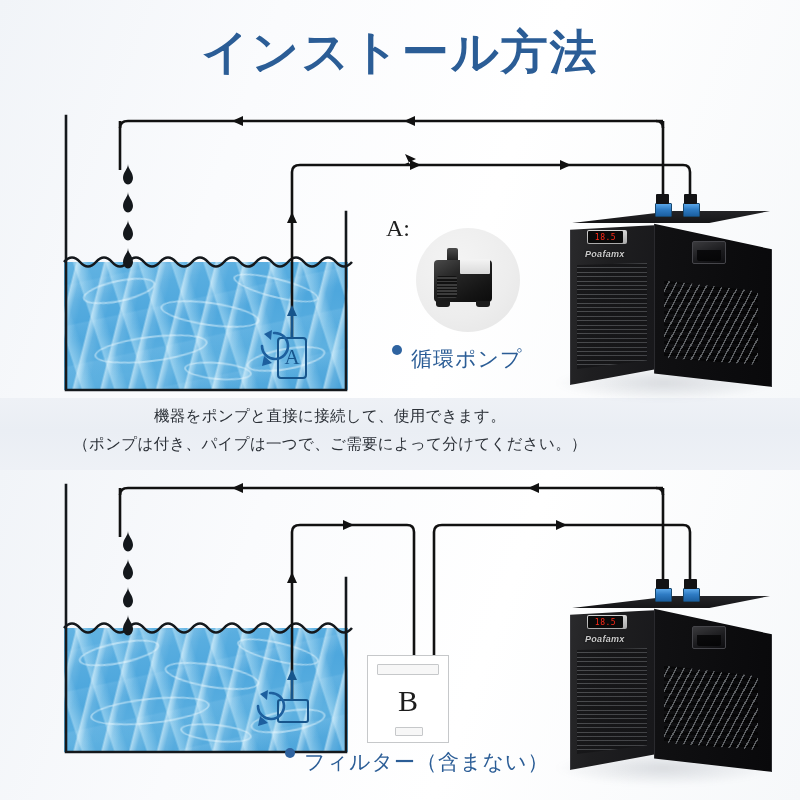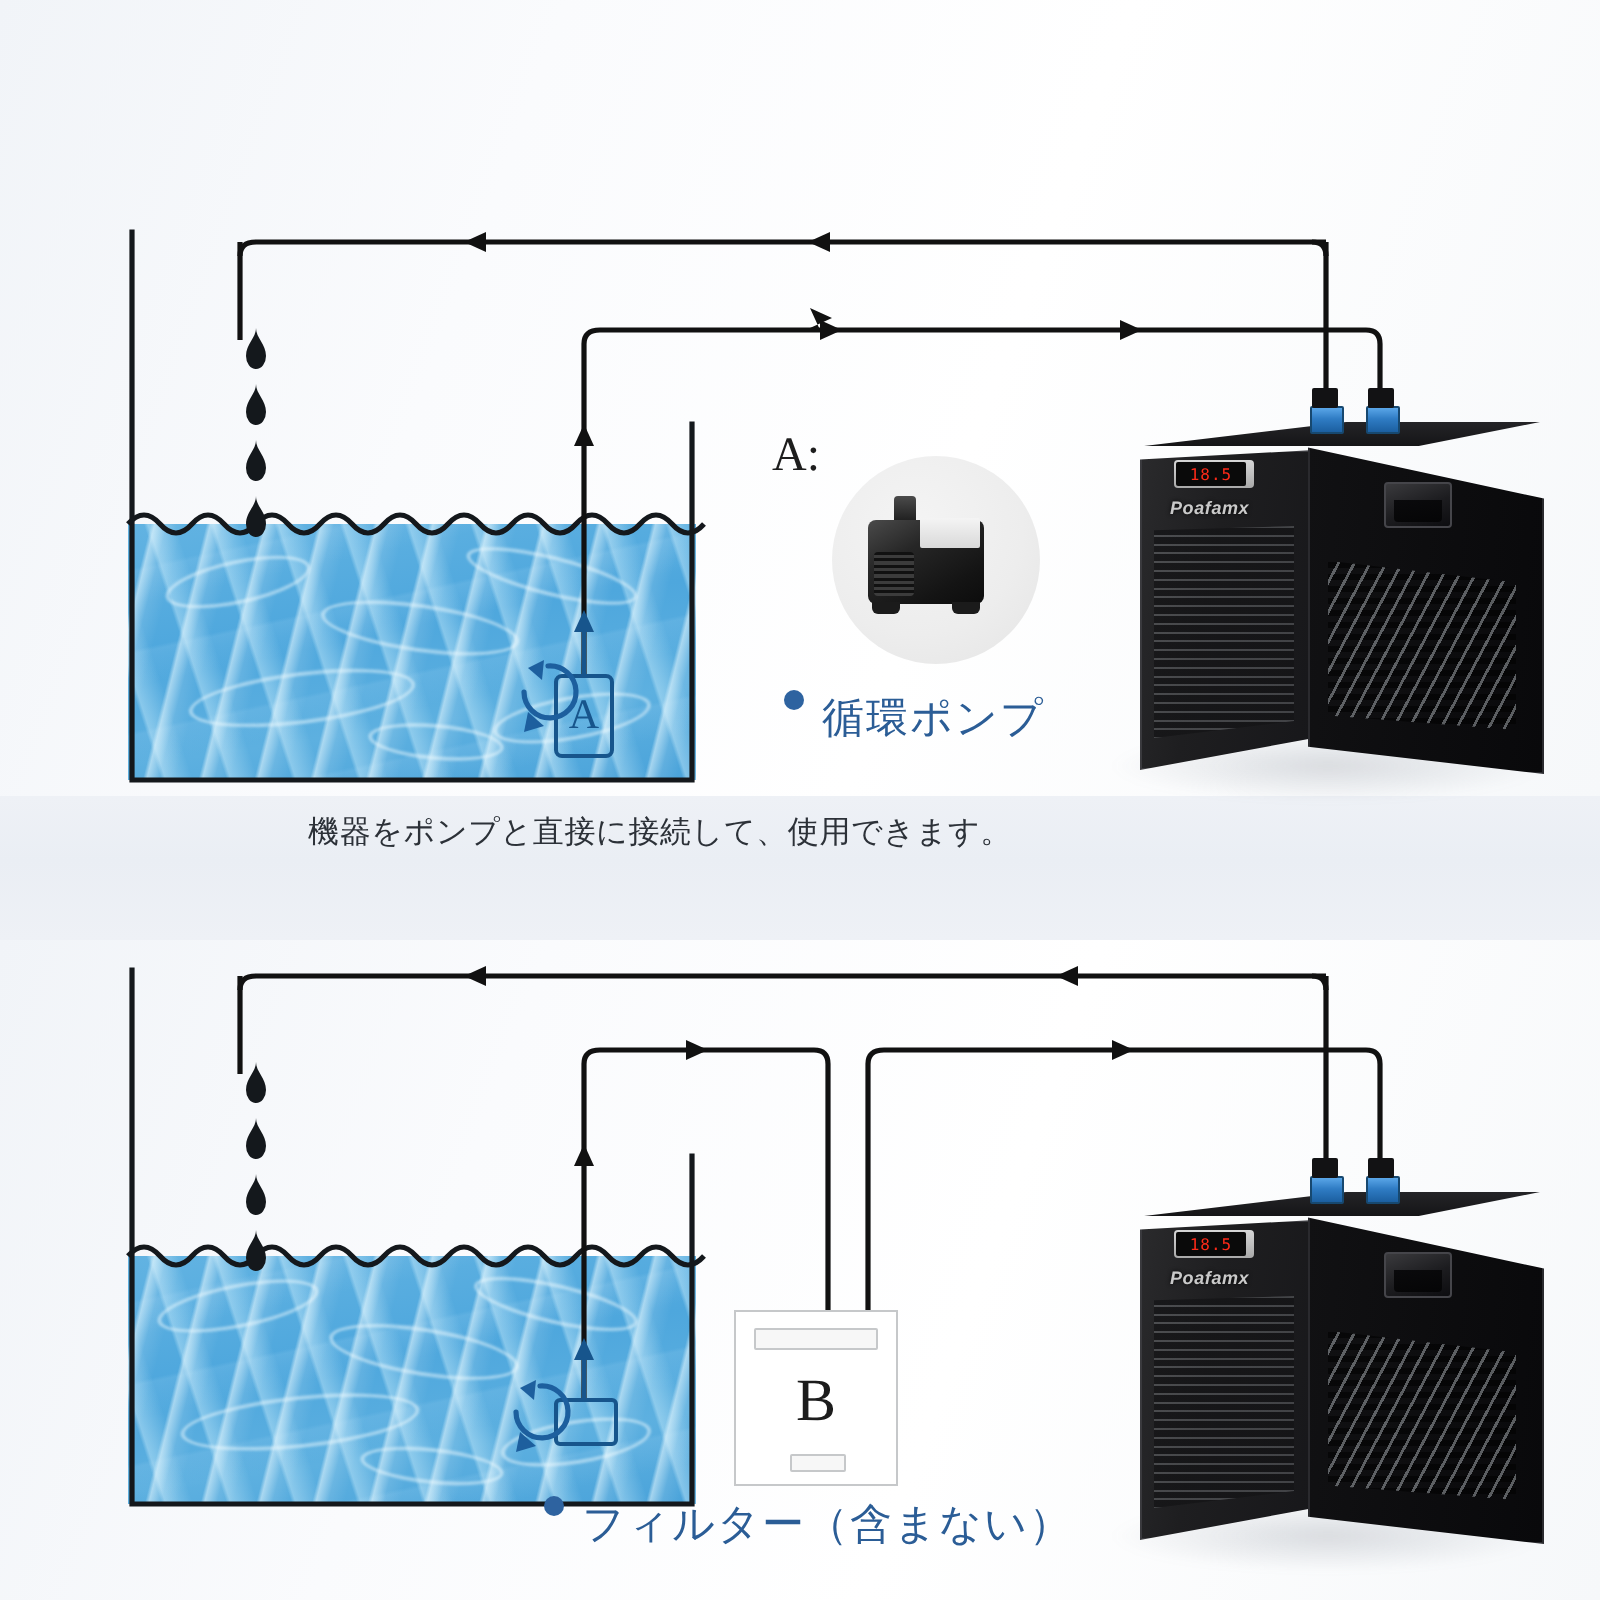--- a/index.html
+++ b/index.html
@@ -321,20 +321,21 @@
 </style>
 </head>
 <body>
 
 <div id="page">
 
   <div class="section-top"></div>
   <div class="mid-band"></div>
   <div class="section-bottom"></div>
 
+  <div class="title">インストール方法</div>
 
   <div class="water" style="left:64px; top:262px; width:284px; height:128px;">
     <div class="water-ripple" style="left:18px; top:18px; width:70px; height:18px; transform:rotate(-12deg);"></div>
     <div class="water-ripple" style="left:96px; top:40px; width:96px; height:20px; transform:rotate(8deg);"></div>
     <div class="water-ripple" style="left:30px; top:74px; width:110px; height:22px; transform:rotate(-7deg);"></div>
     <div class="water-ripple" style="left:168px; top:16px; width:84px; height:16px; transform:rotate(14deg);"></div>
     <div class="water-ripple" style="left:182px; top:86px; width:76px; height:18px; transform:rotate(-10deg);"></div>
     <div class="water-ripple" style="left:120px; top:100px; width:64px; height:14px; transform:rotate(5deg);"></div>
   </div>
 
@@ -493,28 +494,29 @@
       </div>
     </div>
     <div class="ch-brand" style="left:25px; top:44px; font-size:9px;">Poafamx</div>
 
     <div class="ch-side" style="left:94px; top:12px; width:116px; height:168px; clip-path: polygon(0% 4%, 100% 19%, 100% 100%, 0% 92%);"></div>
     <div class="ch-vent-side" style="left:104px; top:70px; width:94px; height:90px; clip-path: polygon(0% 6%, 100% 18%, 100% 100%, 0% 92%);"></div>
     <div class="ch-handle" style="left:132px; top:36px; width:32px; height:21px;"></div>
   </div>
 
   <div class="caption l1">機器をポンプと直接に接続して、使用できます。</div>
+  <div class="caption l2">（ポンプは付き、パイプは一つで、ご需要によって分けてください。）</div>
 
   <div class="filter-box" style="left:367px; top:655px; width:82px; height:88px;">
     <div class="filter-slot-top" style="left:9px; top:8px; width:62px; height:11px;"></div>
     <div class="filter-letter" style="left:0px; top:28px;">B</div>
     <div class="filter-slot-bottom" style="left:27px; top:71px; width:28px; height:9px;"></div>
   </div>
 
-  <div class="legend small" style="left:272px; top:748px;">
+  <div class="legend small" style="left:285px; top:748px;">
     <span class="dot"></span>
     <span class="txt">フィルター（含まない）</span>
   </div>
 
   <div class="chiller" style="left:560px; top:590px; width:215px; height:190px;">
     <div class="ch-shadow" style="left:-6px; top:160px; width:220px; height:36px;"></div>
 
     <div class="ch-top" style="left:8px; top:6px; width:202px; height:12px; clip-path: polygon(2% 100%, 52% 0%, 100% 0%, 70% 100%);"></div>
 
     <div class="ch-fitting" style="left:95px; top:-2px; width:15px; height:12px;"></div>

